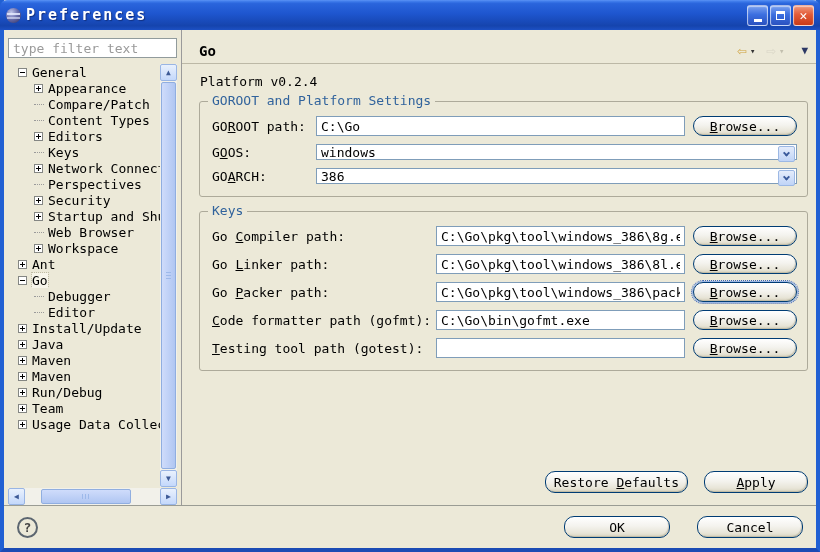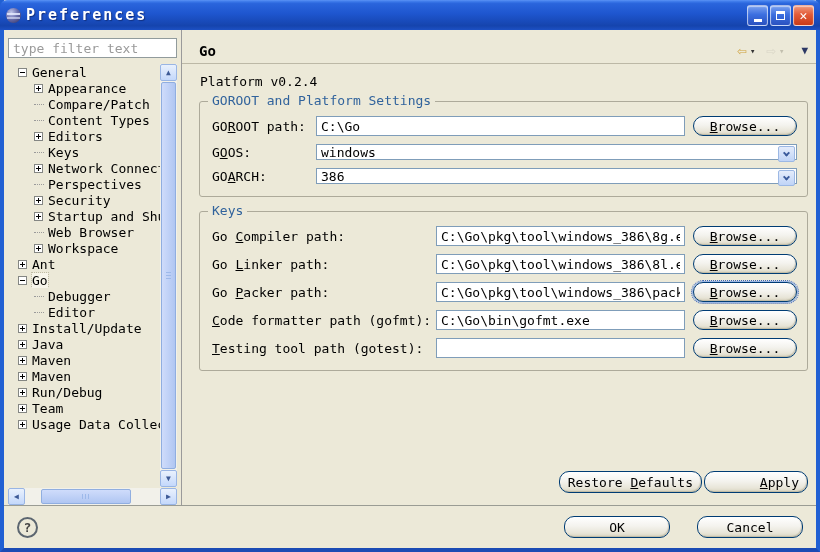--- a/index.html
+++ b/index.html
@@ -128,24 +128,24 @@
   .browse.focused { outline:1px dotted #3c64b4; outline-offset:1px; box-shadow:0 0 0 1px #9ab5e4, inset -1px -1px 1px rgba(150,145,120,.4); }
   .combo { flex:1 1 auto; height:16px; border:1px solid #7f9db9; background:#fff; display:flex; align-items:flex-start; min-width:0; }
   .cval { flex:1 1 auto; font-size:13px; padding:0 4px; overflow:hidden; white-space:nowrap; }
   .cbtn {
     width:17px; height:16px; flex:0 0 17px; margin:1px; border:1px solid #9cb8e4; border-radius:2px;
     background:linear-gradient(180deg,#e4ecfb,#c0d4f7);
     display:flex; align-items:center; justify-content:center;
   }
   .chev { width:5px; height:5px; border-right:2px solid #3a5a9b; border-bottom:2px solid #3a5a9b; transform:rotate(45deg) translate(-1px,-1px); }
 
-  .page-actions { position:absolute; right:8px; bottom:12px; display:flex; gap:2px; }
+  .page-actions { position:absolute; right:8px; bottom:12px; display:flex; gap:16px; }
   .page-actions .btn { height:22px; }
   .rd-btn { min-width:124px; }
-  .apply-btn { min-width:104px;text-align:right; }
+  .apply-btn { min-width:104px; }
 
   
   .footer {
     flex:0 0 43px; border-top:1px solid #9a9c94; display:flex; align-items:center; padding:0 13px;
     background:#ece9d8;
   }
   .help {
     width:21px; height:21px; border-radius:50%; border:2px solid #5c6670; background:transparent;
     display:flex; align-items:center; justify-content:center;
     font:bold 13px "DejaVu Sans Mono",monospace; color:#444;

